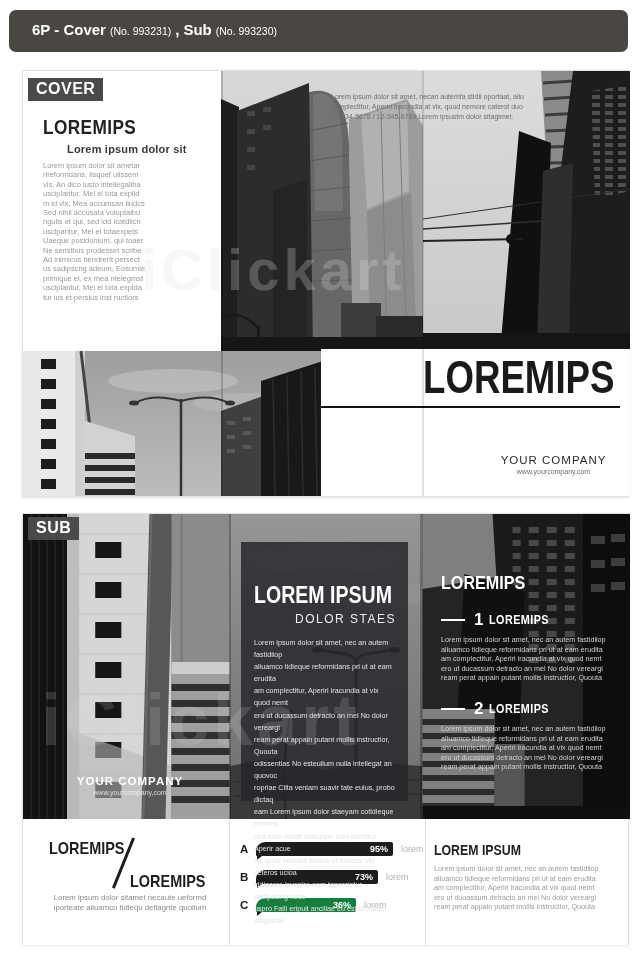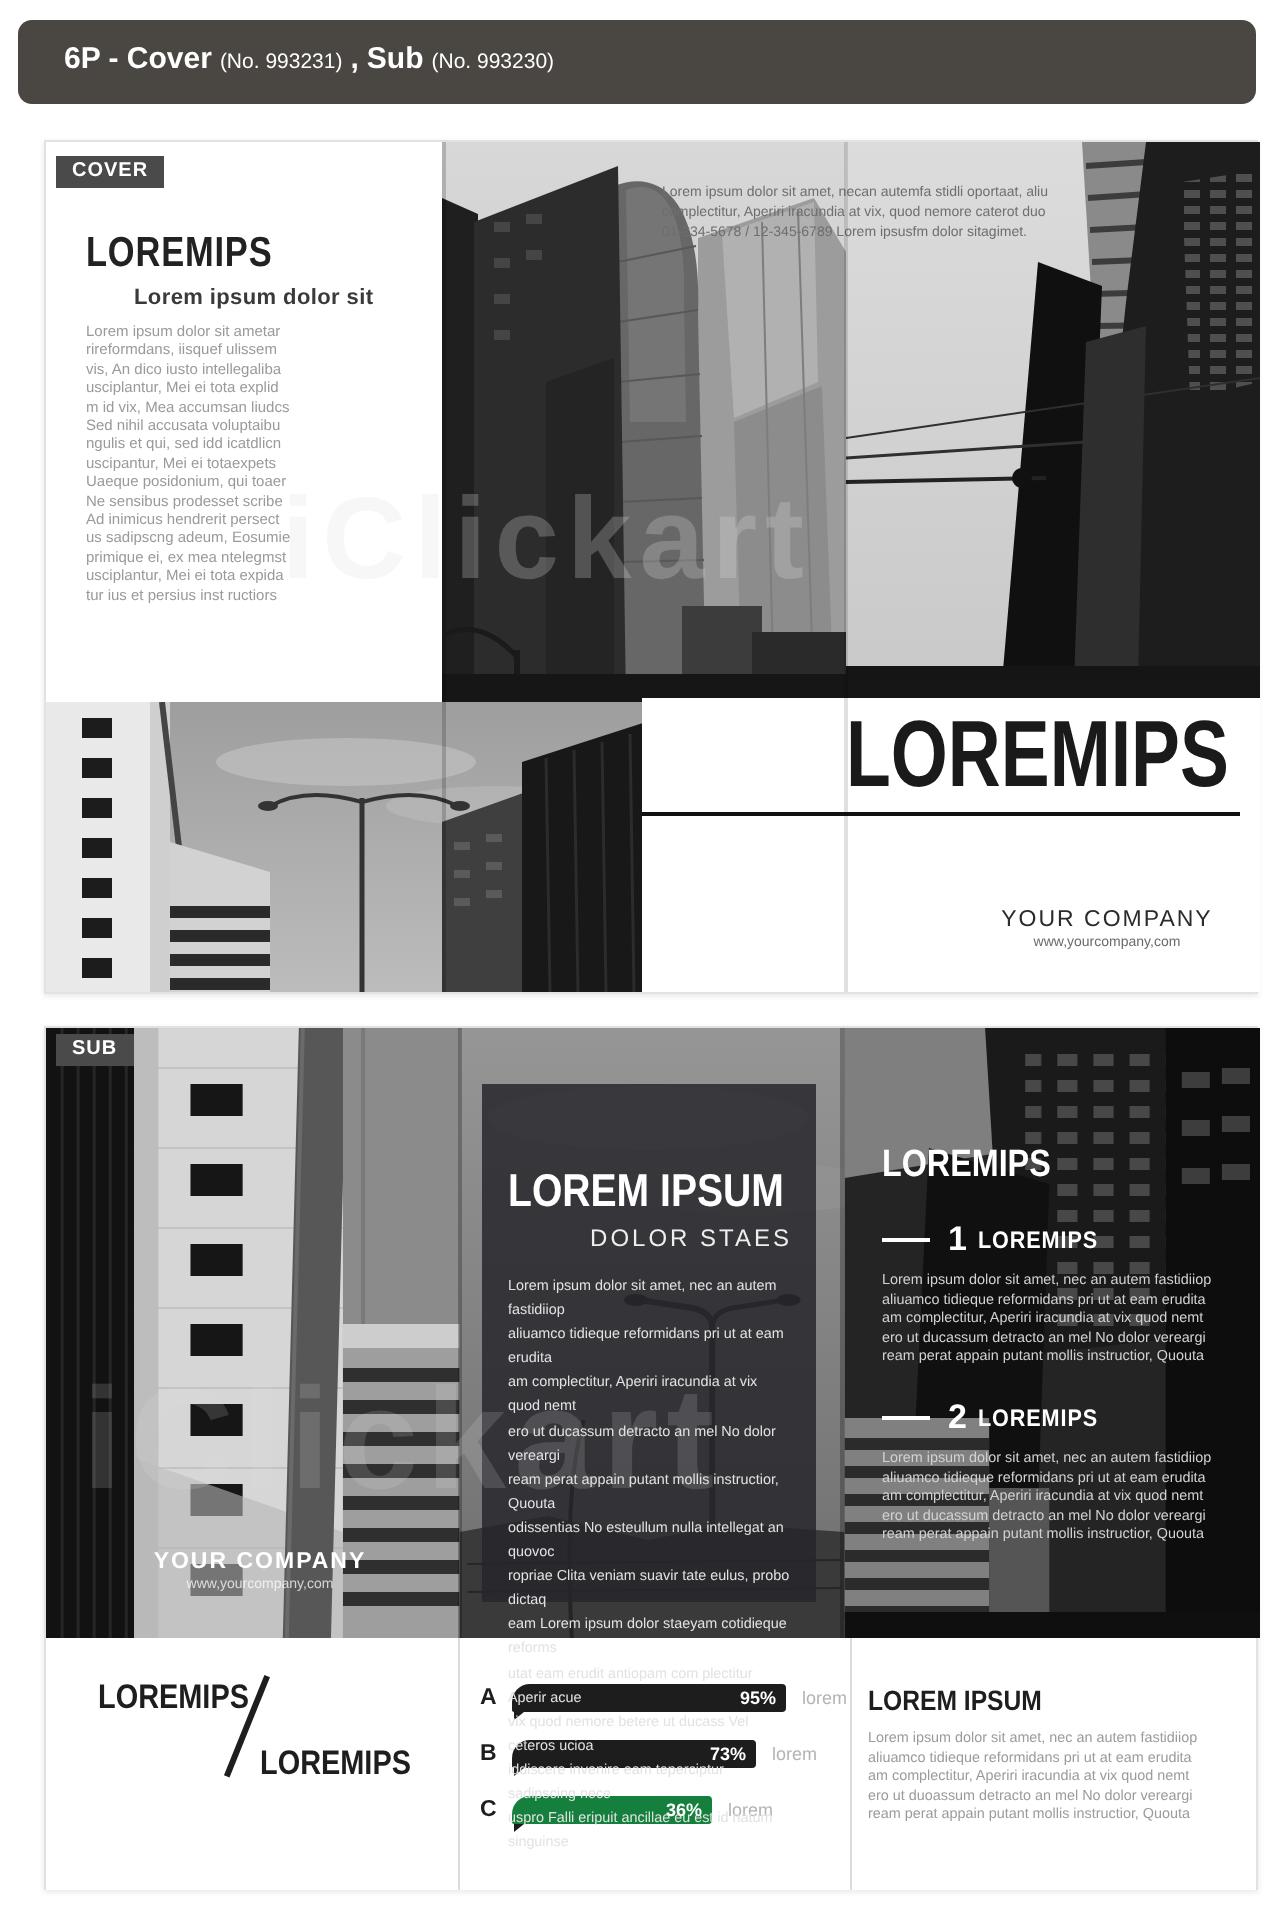--- a/index.html
+++ b/index.html
@@ -27,21 +27,21 @@
   
   .sheet {
     position:absolute; left:22px; width:607px; background:#fff;
     border:1px solid #e2e2e2; box-shadow:0 1px 3px rgba(0,0,0,0.10);
   }
   .cover { top:70px; height:427px; }
   .sub   { top:513px; height:432px; }
 
   .badge {
     position:absolute; z-index:30; background:#4a4a4a; color:#fff;
-    font-size:10px; font-weight:bold; letter-spacing:0.5px;
+    font-size:16px; font-weight:bold; letter-spacing:0.5px;
     padding:2px 8px 3px;
   }
   .cover .badge { left:5px; top:7px; }
   .sub   .badge { left:5px; top:3px; }
 
   .photo { position:absolute; overflow:hidden; }
   .photo svg { display:block; width:100%; height:100%; }
 
   .fold { position:absolute; width:2px; background:rgba(0,0,0,0.18); z-index:20; }
 
@@ -518,20 +518,22 @@
     <div class="company-name">YOUR COMPANY</div>
     <div class="company-site">www,yourcompany,com</div>
   </div>
 
   <div class="badge">SUB</div>
 
   <div class="sub-footer">
     <div class="f-left-title1">LOREMIPS</div>
     <div class="f-slash"></div>
     <div class="f-left-title2">LOREMIPS</div>
+    <div class="f-left-body">Lorem ipsum dolor sitamet necaute ueformd
+iporteate aliuamco tidiequ defiagnte quoilum</div>
 
     <div class="bar-chart">
       <div class="bar-row">
         <span class="bar-label">A</span>
         <div class="bar" style="width: 137px; background: rgb(29, 29, 29);">
           <span class="bar-value">95%</span>
         </div>
         <span class="bar-note">lorem</span>
       </div>
       <div class="bar-row">

